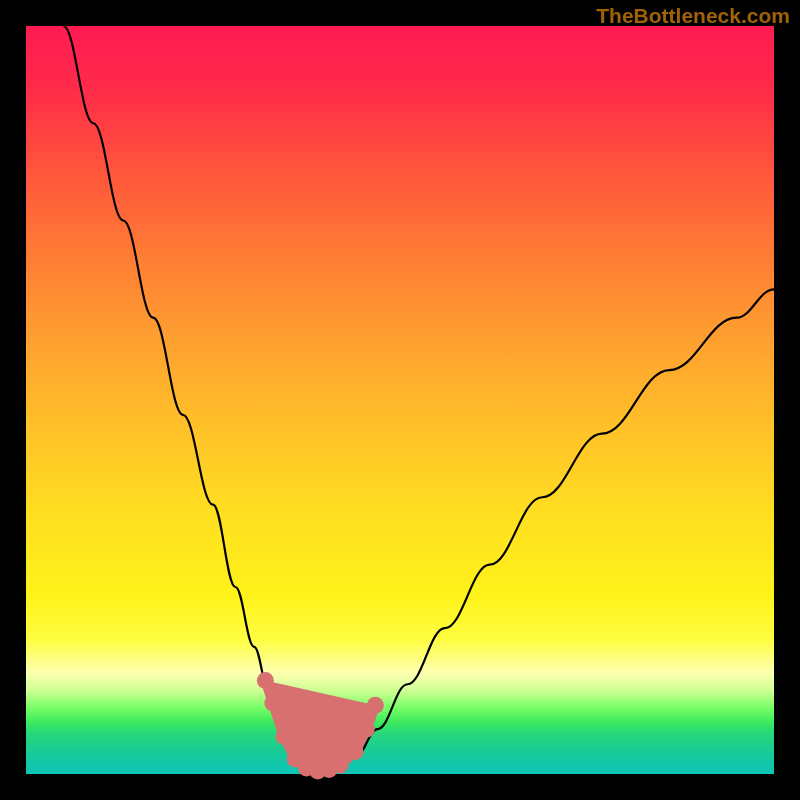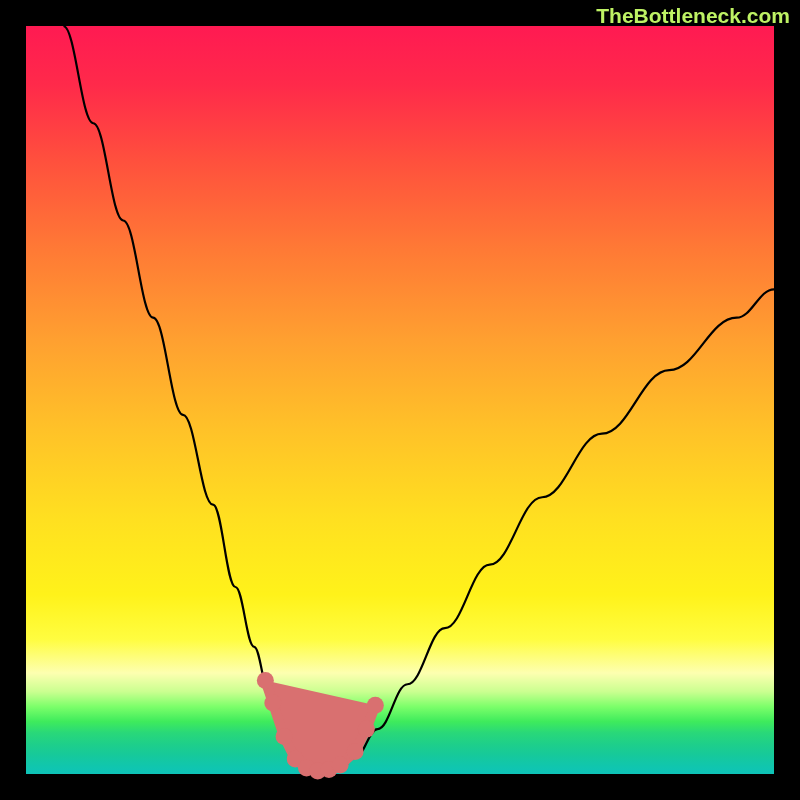--- a/index.html
+++ b/index.html
@@ -37,21 +37,21 @@
       #0ec3b8 100%
     );
   }
   .watermark {
     position: absolute;
     top: 4px;
     right: 10px;
     font-family: Arial, Helvetica, sans-serif;
     font-size: 21px;
     font-weight: 600;
-    color: #bef264;
+    color: #a16207;
     user-select: none;
   }
   svg.overlay {
     position: absolute;
     left: 26px;
     top: 26px;
     width: 748px;
     height: 748px;
     overflow: visible;
   }

